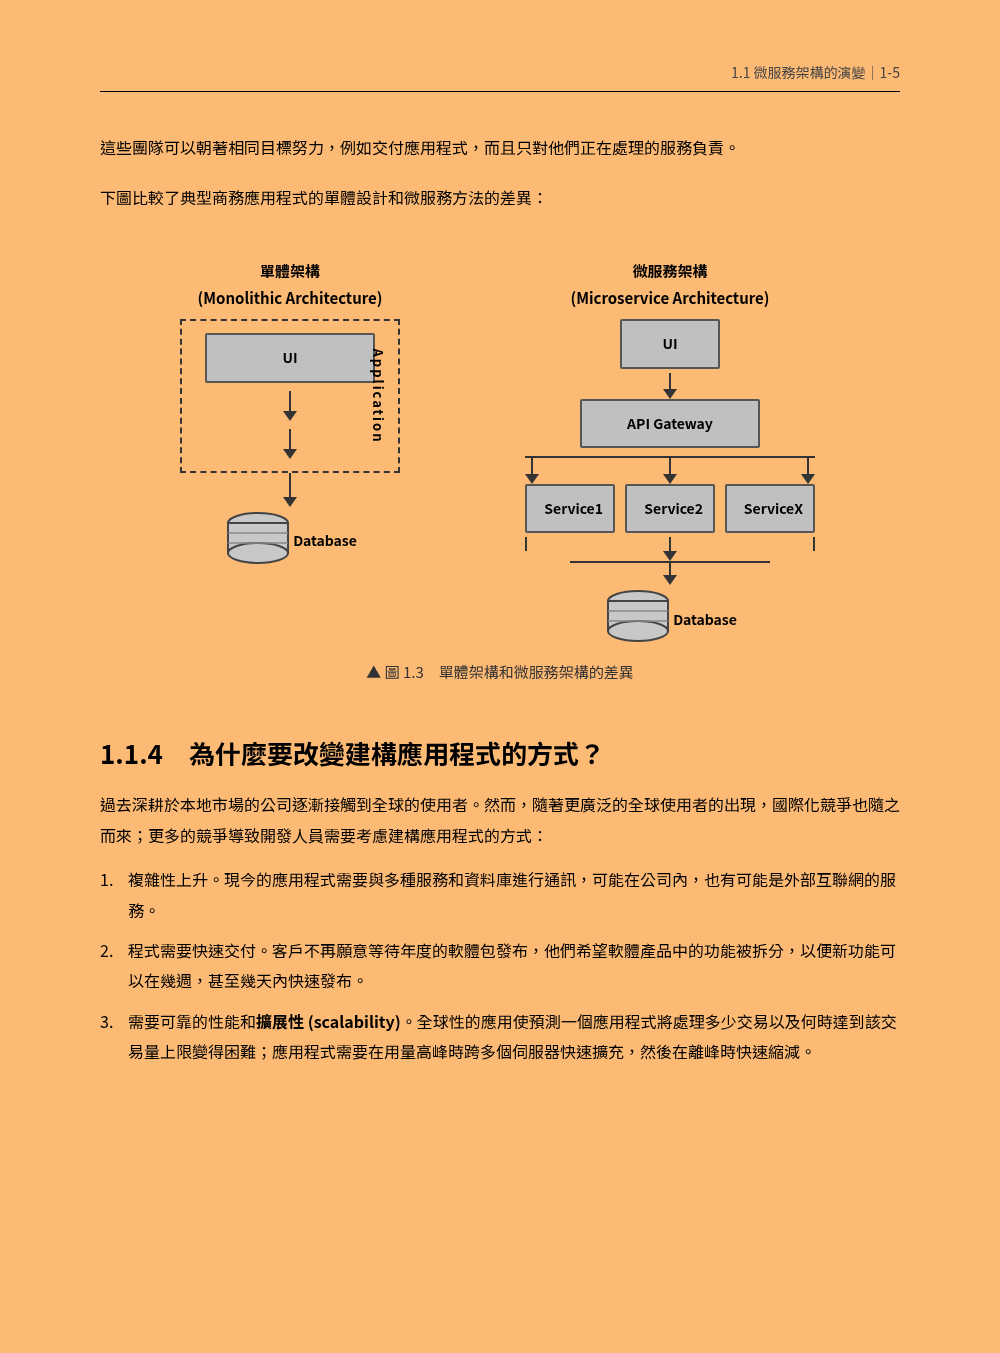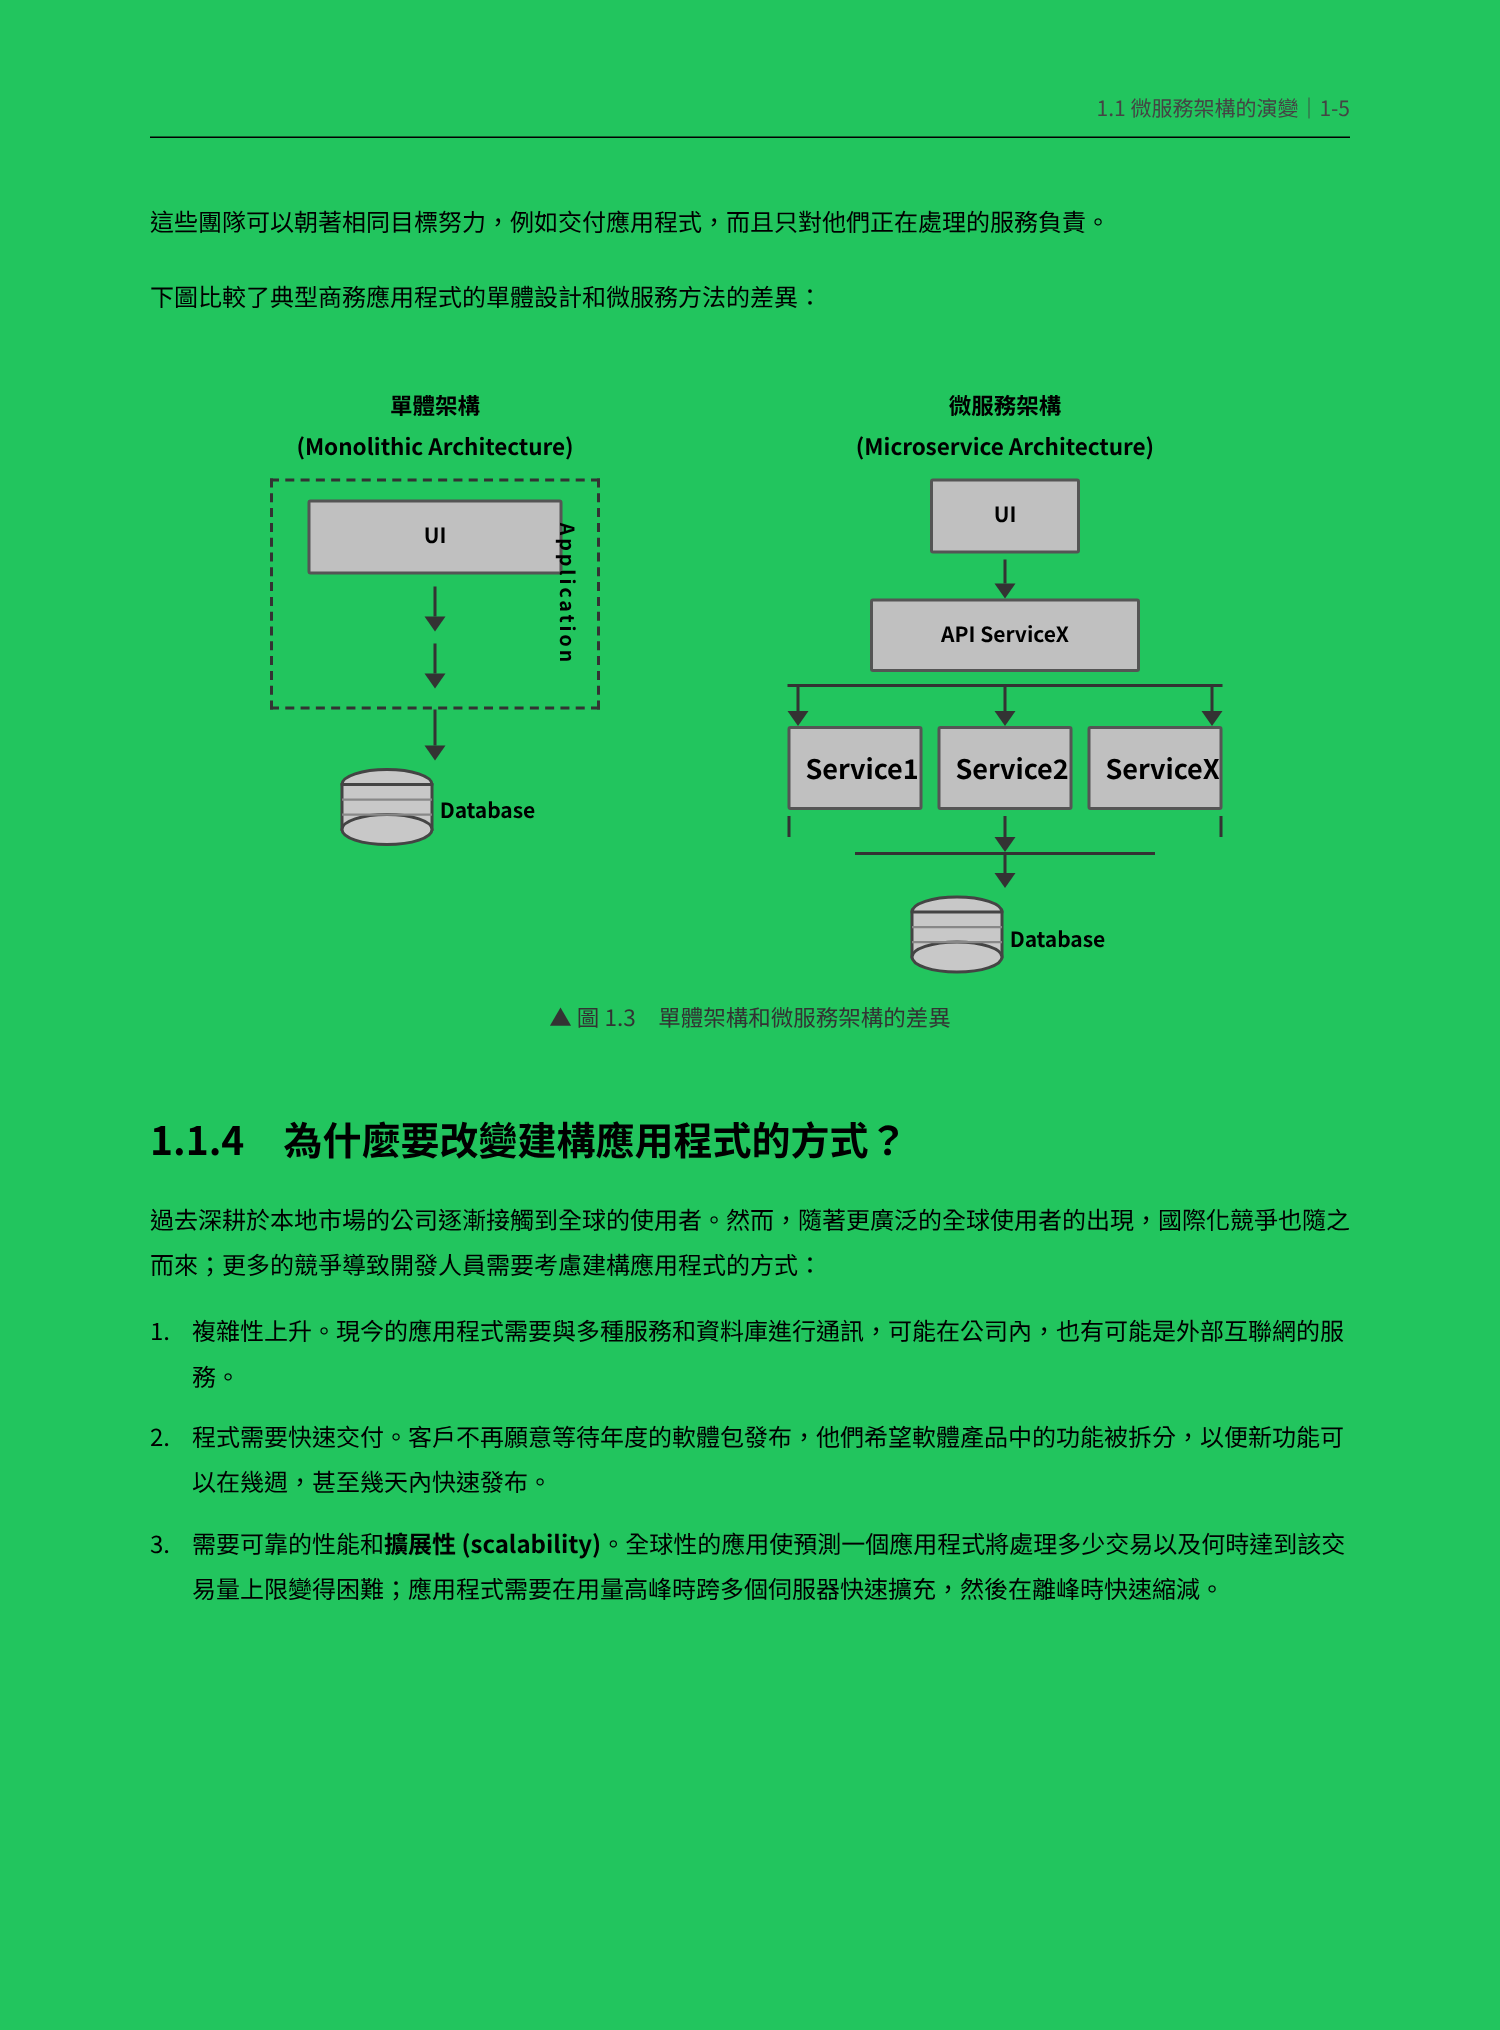--- a/index.html
+++ b/index.html
@@ -7,21 +7,21 @@
       font-family: "Microsoft JhengHei", "PingFang TC", "Noto Sans TC", sans-serif;
       background: #fff;
       color: #000;
       font-size: 16px;
       line-height: 1.8;
     }
     .page {
       width: 1000px;
       min-height: 1353px;
       padding: 60px 100px 60px 100px;
-      background: #22c55e;
+      background: #fdba74;
       position: relative;
     }
     .header-line {
       text-align: right;
       font-size: 14px;
       color: #444;
       margin-bottom: 40px;
       border-bottom: 1px solid #000;
       padding-bottom: 6px;
     }
@@ -139,21 +139,21 @@
     }
     .services-row {
       display: flex;
       gap: 10px;
       margin-bottom: 4px;
     }
     .service-block {
       background: #c0c0c0;
       border: 2px solid #555;
       padding: 10px 10px;
-      font-size: 18px;
+      font-size: 14px;
       font-weight: bold;
       width: 90px;
       text-align: right;
       border-radius: 2px;
     }
     
     .side-divider {
       width: 40px;
     }
     .figure-caption {
@@ -279,21 +279,21 @@
           <span>(Microservice Architecture)</span>
         </div>
 
         <div class="micro-ui">UI</div>
 
         <div class="arrow-line">
           <div class="arrow-line-v" style="height:16px;"></div>
           <div class="arrow-head-down"></div>
         </div>
 
-        <div class="micro-gateway">API ServiceX</div>
+        <div class="micro-gateway">API Gateway</div>
 
         <div style="display:flex; flex-direction:column; align-items:center; width:100%;">
 
           <div style="display:flex; align-items:center; width:290px; justify-content:center; margin-top:4px; position:relative;">
             <div style="width:290px; height:2px; background:#333; position:relative;"></div>
           </div>
 
           <div style="display:flex; gap:10px; width:290px; justify-content:space-between;">
             <div class="arrow-line">
               <div class="arrow-line-v" style="height:16px;"></div>

